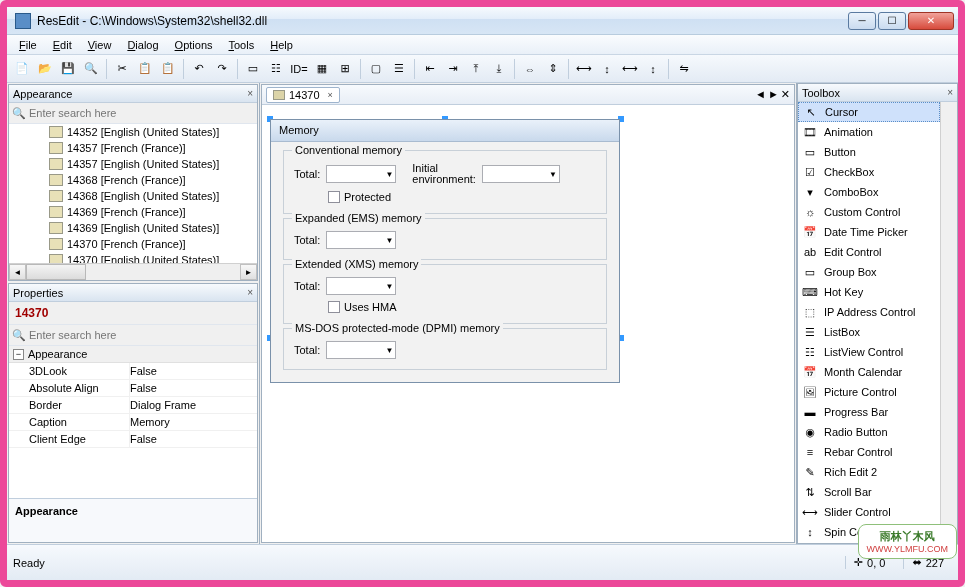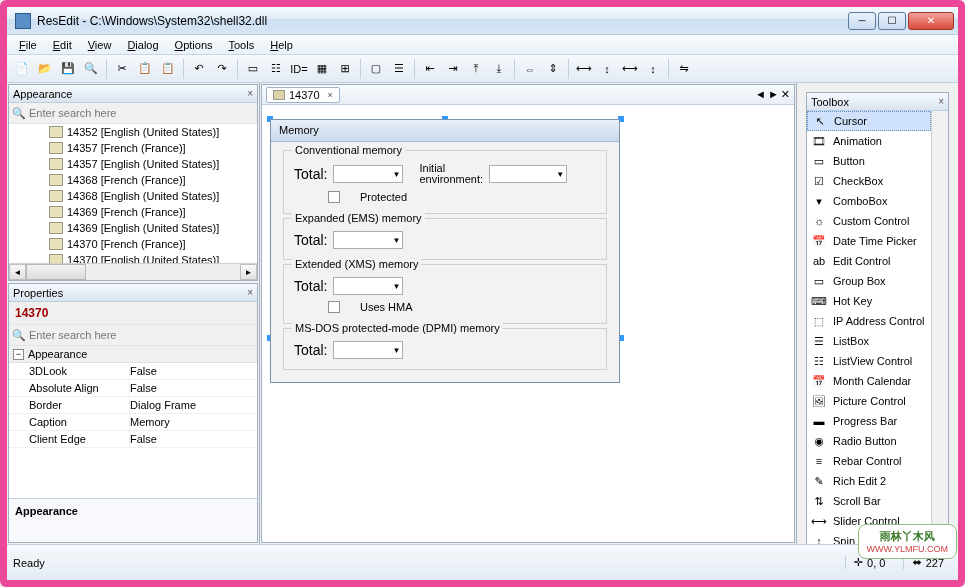--- a/index.html
+++ b/index.html
@@ -48,29 +48,29 @@
 .tab .ticon{width:12px;height:10px;background:#dcd4a8;border:1px solid #998}
 .tab .tx{font-size:9px;margin-left:4px;color:#555}
 .tabbar .nav{margin-left:auto;display:flex;gap:2px;font-size:11px}
 .canvas{flex:1;position:relative;background:#fff;overflow:hidden}
 .dlg{position:absolute;left:8px;top:14px;width:350px;border:1px solid #7a91aa;background:#f2f2f2}
 .dlgtitle{height:22px;background:linear-gradient(#e9f1fa,#c9d9ec);border-bottom:1px solid #a9bbd0;padding:4px 8px;font-size:11px}
 .dlgbody{padding:8px 12px}
 .gbox{border:1px solid #c8d0d8;padding:8px 10px 10px;margin-bottom:4px;position:relative;background:#f2f2f2}
 .gbox .glabel{position:absolute;top:-7px;left:8px;background:#f2f2f2;padding:0 3px;font-size:11px}
 .frow{display:flex;align-items:center;gap:6px;margin-top:4px}
-.frow label{font-size:14px}
+.frow label{font-size:11px}
 .combo{width:70px;height:18px;border:1px solid #abadb3;background:#fff;display:flex;align-items:center;justify-content:flex-end;padding-right:2px}
 .combo .darr{font-size:8px}
 .combo.wide{width:78px}
-.chk{display:flex;align-items:center;gap:20px;margin-top:6px;margin-left:34px}
+.chk{display:flex;align-items:center;gap:4px;margin-top:6px;margin-left:34px}
 .chk .box{width:12px;height:12px;border:1px solid #8e8f9a;background:#fff}
 .handle{position:absolute;width:6px;height:6px;background:#3399ff}
 .rightcol{width:162px;border-left:1px solid #a0b0c0}
-.toolbox{height:100%;display:flex;flex-direction:column;border:1px solid #a0b0c0;margin:9px}
+.toolbox{height:100%;display:flex;flex-direction:column;border:1px solid #a0b0c0;margin:0}
 .tblist{flex:1;overflow:auto;background:#fff}
 .tbitem{display:flex;align-items:center;height:20px;padding:0 4px;gap:6px}
 .tbitem.sel{background:#cfe1fb;border:1px dotted #5a8ec7}
 .tbitem .ticon2{width:16px;height:14px;display:flex;align-items:center;justify-content:center;font-size:11px}
 .vscroll{width:17px;background:#f0f0f0;border-left:1px solid #d0d0d0}
 .statusbar{height:36px;background:linear-gradient(#f6f9fd,#e3ebf4);border-top:1px solid #c0cedd;display:flex;align-items:center;padding:0 6px}
 .statusbar .sp{margin-left:auto;display:flex;gap:10px;align-items:center}
 .statusbar .cell{border-left:1px solid #c0cedd;padding:0 8px;display:flex;align-items:center;gap:4px}
 .watermark{position:absolute;right:8px;bottom:28px;background:#fff;border:1px solid #8fc07a;border-radius:8px;padding:4px 8px;font-size:10px;display:flex;flex-direction:column;align-items:center}
 .watermark .cn{color:#3a7a2a;font-weight:bold}

